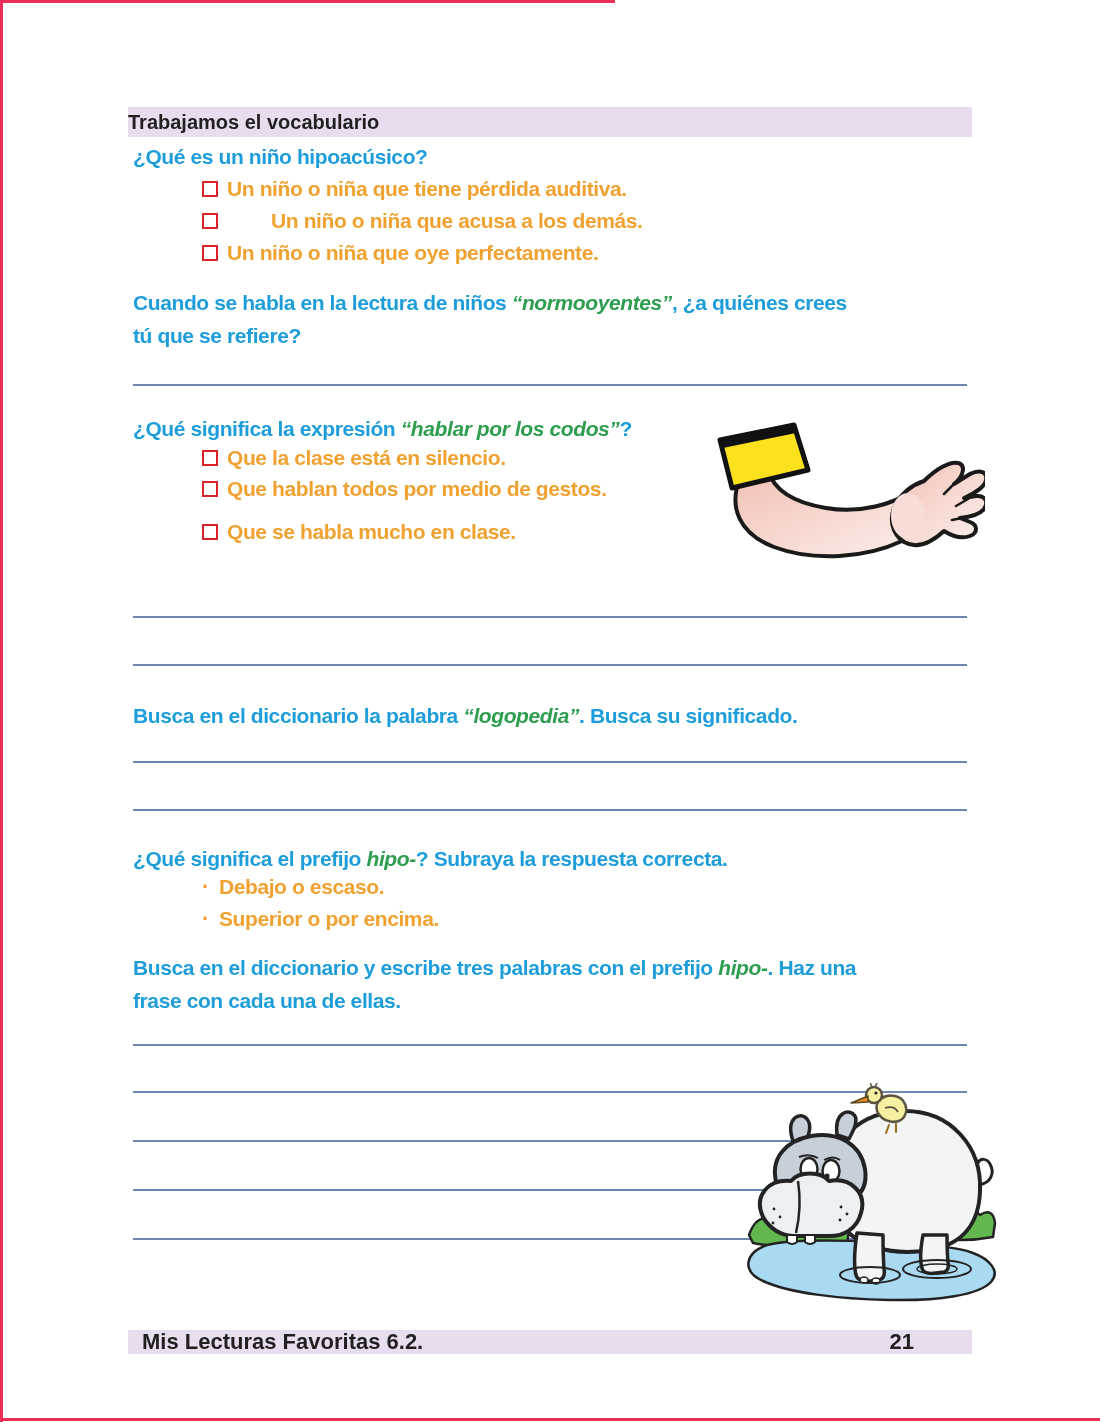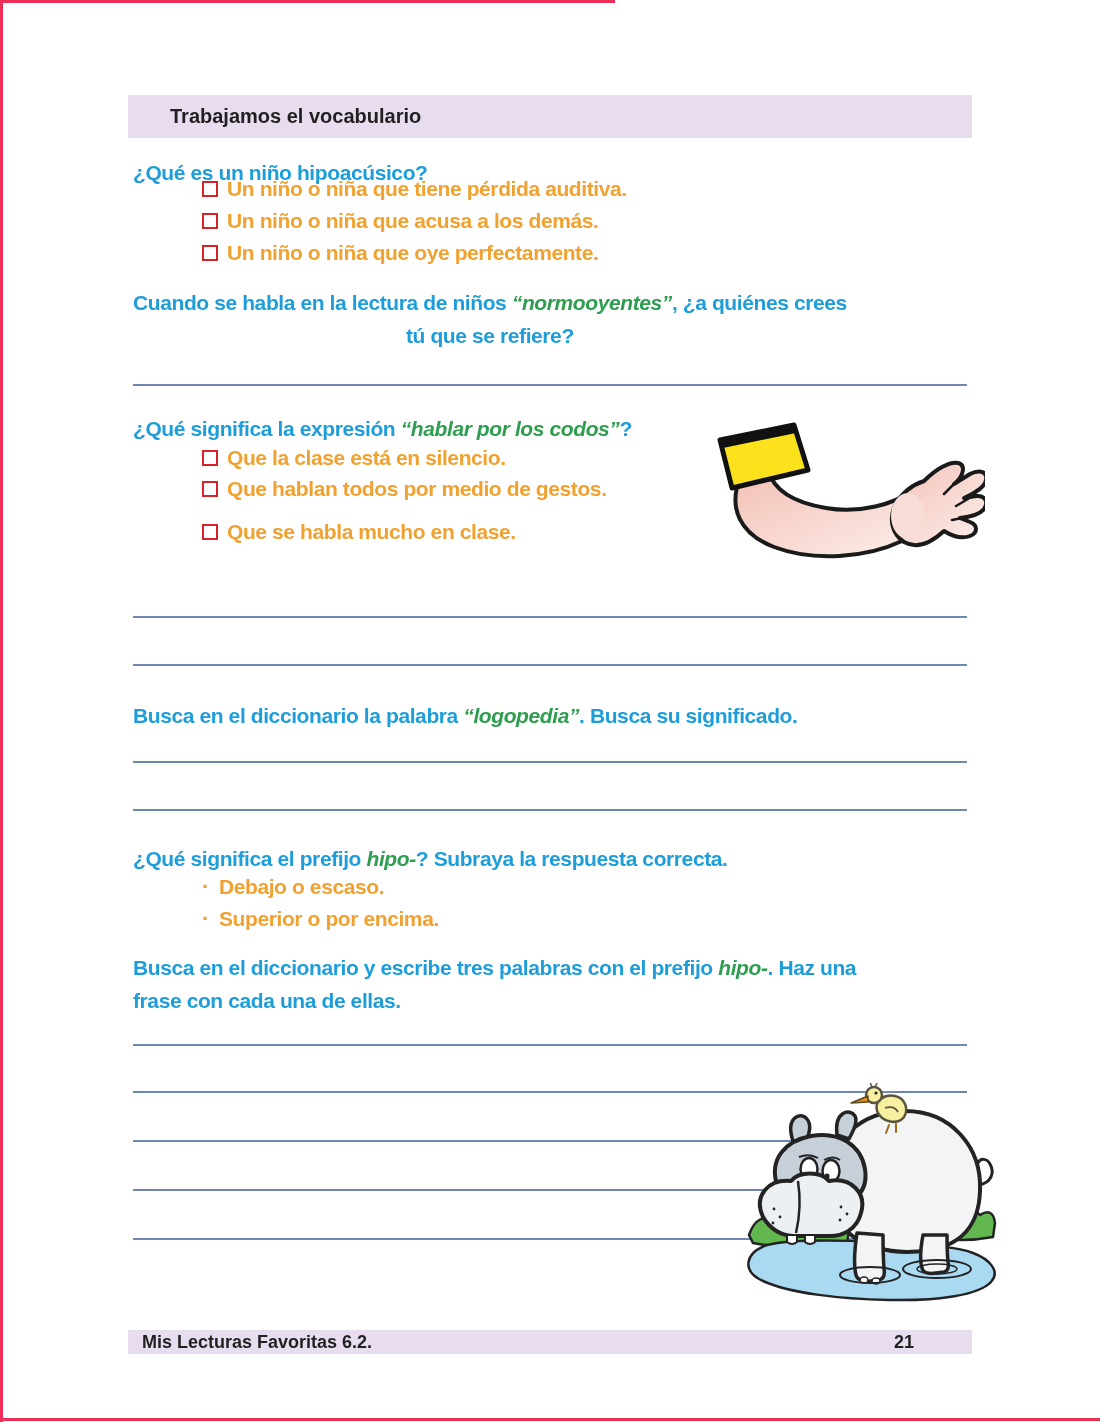--- a/index.html
+++ b/index.html
@@ -7,22 +7,22 @@
     position:relative;width:1100px;height:1422px;background:#ffffff;overflow:hidden;
     font-family:"Liberation Sans","DejaVu Sans",sans-serif;
   }
   
   .edge{position:absolute;background:#ed2e56;}
   
   .bar{
     position:absolute;left:128px;width:844px;background:#e8ddef;
     display:flex;align-items:center;color:#231f20;font-weight:bold;
   }
-  #headerBar{top:95px;height:43px;font-size:20px;padding-left:42px;box-sizing:border-box;}
-  #footerBar{top:1330px;height:24px;font-size:18px;padding-left:14px;padding-right:58px;
+  #headerBar{top:107px;height:30px;font-size:20px;box-sizing:border-box;}
+  #footerBar{top:1330px;height:24px;font-size:22px;padding-left:14px;padding-right:58px;
     box-sizing:border-box;justify-content:space-between;}
   
   .q{
     position:absolute;left:133px;color:#1d9dd9;font-size:21px;font-weight:bold;
     letter-spacing:-0.4px;white-space:nowrap;line-height:33px;
   }
   .term{color:#2d9e50;font-style:italic;}
   
   .opt{
     position:absolute;left:202px;display:flex;align-items:center;white-space:nowrap;
@@ -48,36 +48,36 @@
 <div id="page">
 
   <div class="edge" style="left:0;top:0;width:3px;height:1422px;"></div>
   <div class="edge" style="left:0;top:0;width:615px;height:3px;"></div>
   <div class="edge" style="left:0;top:1418px;width:1100px;height:3px;"></div>
 
   <div class="bar" id="headerBar">
     <span>Trabajamos el vocabulario</span>
   </div>
 
-  <div class="q" style="top:156px;">¿Qué es un niño hipoacúsico?</div>
+  <div class="q" style="top:140px;">¿Qué es un niño hipoacúsico?</div>
 
   <div class="opt" style="top:177px;">
     <span class="cbox"></span>
     <span>Un niño o niña que tiene pérdida auditiva.</span>
   </div>
-  <div class="opt" style="top:209px;">
+  <div class="opt" style="top:209px;gap:44px;">
     <span class="cbox"></span>
     <span>Un niño o niña que acusa a los demás.</span>
   </div>
   <div class="opt" style="top:241px;">
     <span class="cbox"></span>
     <span>Un niño o niña que oye perfectamente.</span>
   </div>
 
-  <div class="q" style="top:286px;text-align:center;">
+  <div class="q" style="top:286px;">
     <span>Cuando se habla en la lectura de niños </span><span class="term">“normooyentes”</span><span>, ¿a quiénes crees</span><br>
     <span>tú que se refiere?</span>
   </div>
 
   <div class="wline" style="top:384px;"></div>
 
   <div class="q" style="top:412px;">
     <span>¿Qué significa la expresión </span><span class="term">“hablar por los codos”</span><span>?</span>
   </div>
 

